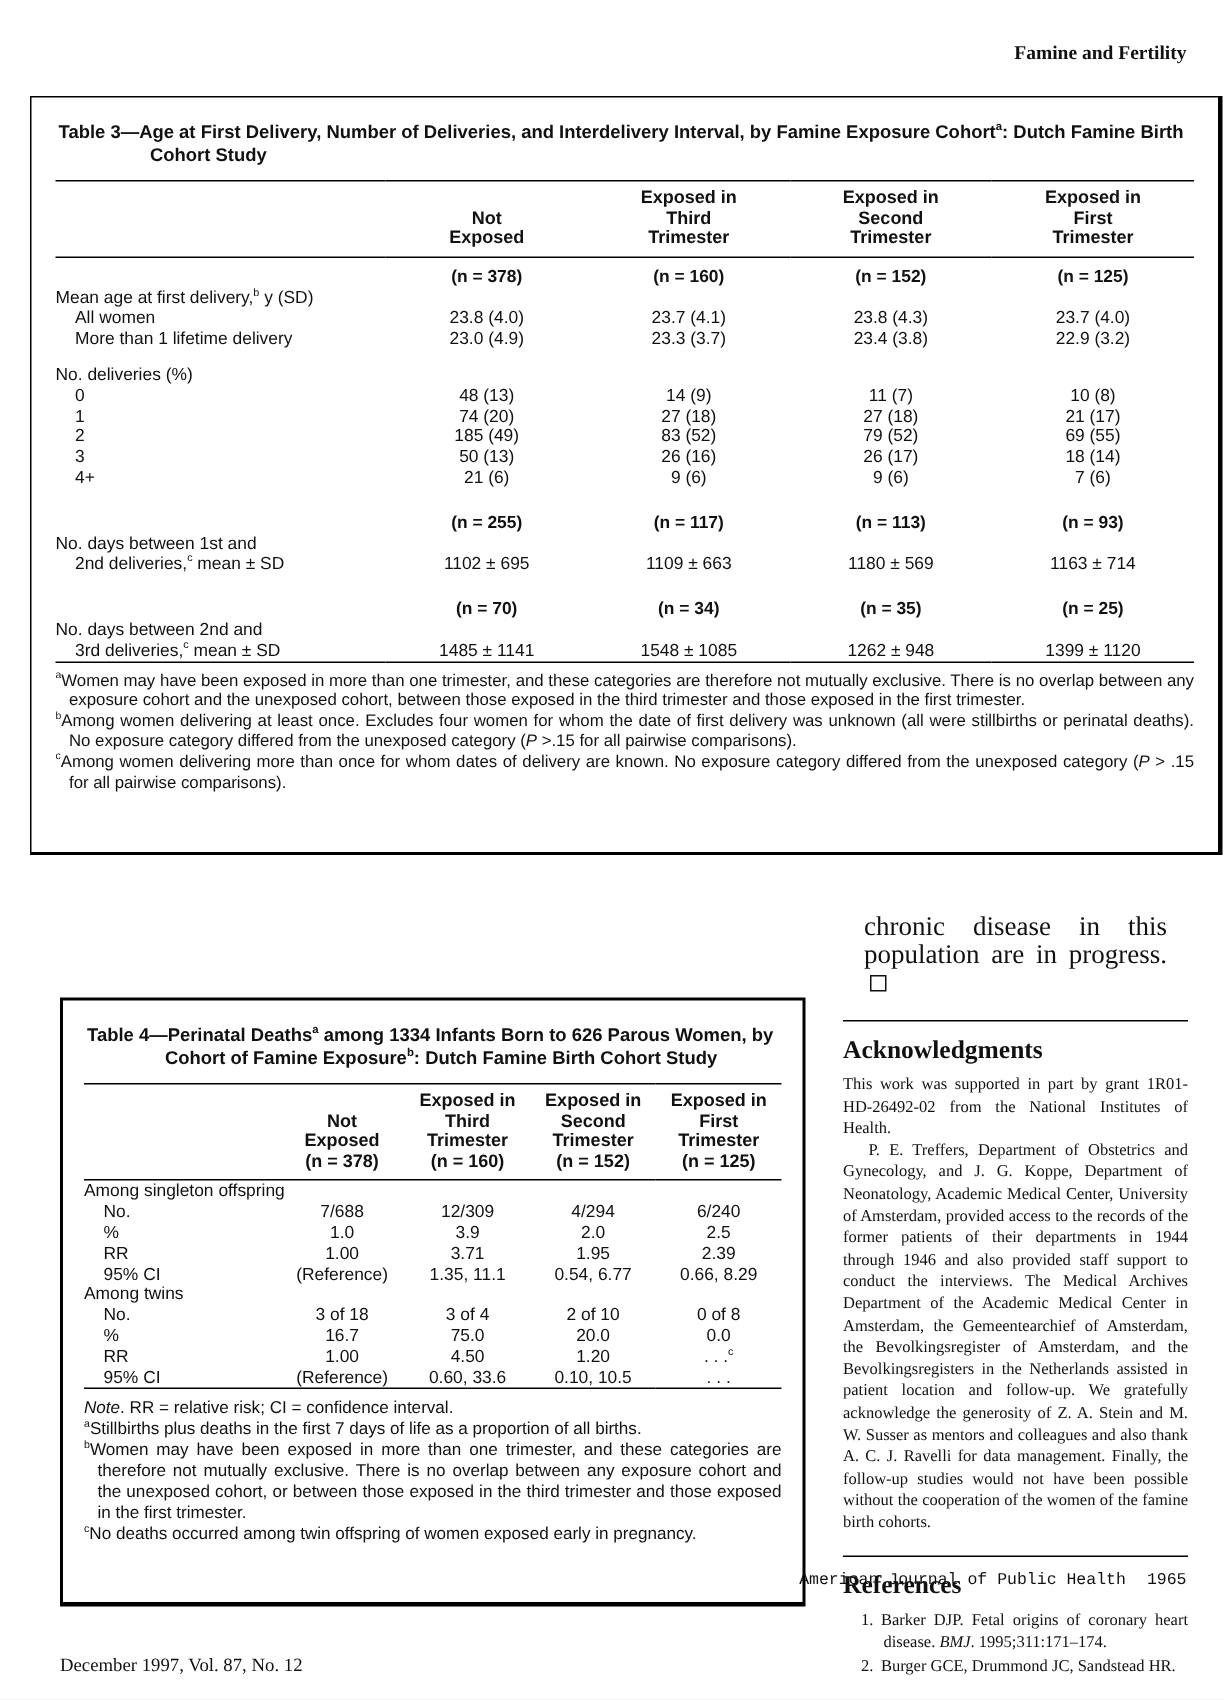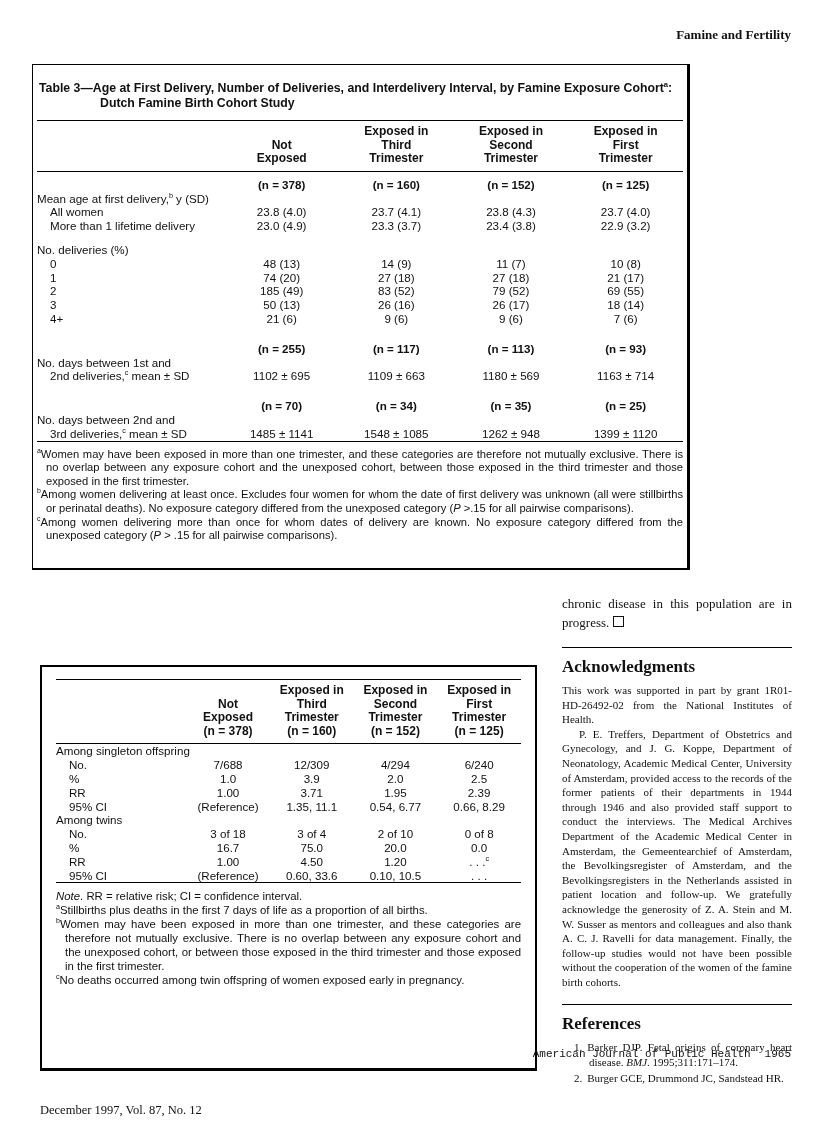--- a/index.html
+++ b/index.html
@@ -8,22 +8,22 @@
 
   
   .running-head{position:absolute;top:27px;right:25px;font-family:"Liberation Serif",serif;
                 font-weight:bold;font-size:13px;margin-left:20px;}
   .footer-left{position:absolute;left:40px;top:1103px;font-family:"Liberation Serif",serif;font-size:12.5px;}
   .footer-right{position:absolute;right:25px;top:1048px;font-family:Liberation Mono, monospace;font-size:11px;}
   .footer-right .pgnum{margin-left:14px;}
 
   
   .tbox{position:absolute;background:#fff;border:1.6px solid #000;overflow:hidden;box-sizing:border-box;}
-  #table3-box{left:32px;top:64px;width:658px;height:506px;border-right-width:3px;border-bottom-width:2.5px;
-              padding:12px 4px;}
+  #table3-box{left:20px;top:64px;width:795px;height:506px;border-right-width:3px;border-bottom-width:2.5px;
+              padding:12px 16px;}
   #table4-box{left:40px;top:665px;width:497px;height:406px;border-width:2px;border-right-width:2.5px;
               border-bottom-width:3px;padding:12px 14px;}
 
   .tbl-title{font-weight:bold;font-size:12.3px;line-height:15px;margin:4px 0 9px 0;
              padding-left:63px;text-indent:-61px;}
   #table4-box .tbl-title{padding-left:54px;text-indent:-52px;}
 
   table.dtable{border-collapse:collapse;table-layout:fixed;width:100%;border-bottom:1.6px solid #000;}
   .dtable th{font-weight:bold;font-size:12px;line-height:13.6px;text-align:center;vertical-align:bottom;
              border-top:1.6px solid #000;border-bottom:1.6px solid #000;padding:4px 0 5px;}
@@ -39,21 +39,21 @@
   .fnote{padding-left:9px;text-indent:-9px;}
   #t4-fn{font-size:11.4px;line-height:14px;}
   .fnote.nohang{padding-left:0;text-indent:0;}
 
   
   #t3-mount col.c0{width:29%;} #t3-mount col.cd{width:17.75%;}
   #t4-mount col.c0{width:28%;} #t4-mount col.cd{width:18%;}
 
   
   .right-col{position:absolute;left:562px;top:594px;width:230px;font-family:"Liberation Serif",serif;}
-  .lead{font-size:13px;line-height:19px;text-align:justify;margin:0;}
+  .lead{font-size:18px;line-height:19px;text-align:justify;margin:14px;}
   .box-glyph{display:inline-block;width:9px;height:9px;border:1.2px solid #111;margin-left:4px;}
   .rule{border-top:1.6px solid #000;margin-top:15px;}
   h2.sec{font-size:17px;line-height:20px;font-weight:bold;margin:9px 0 6px;}
   .ack-p{font-size:11px;line-height:14.6px;text-align:justify;margin:0;}
   .ack-p.indent{text-indent:17px;}
   .ref{font-size:11px;line-height:14.6px;text-align:justify;padding-left:27px;text-indent:-15px;margin-top:1px;}
   .ref-num{margin-right:5px;}
 </style>
 </head>
 <body>
@@ -186,20 +186,21 @@
         </table>
       </div>
     <div class="fnotes" id="t3-fn">
       <div class="fnote"><sup>a</sup>Women may have been exposed in more than one trimester, and these categories are therefore not mutually exclusive. There is no overlap between any exposure cohort and the unexposed cohort, between those exposed in the third trimester and those exposed in the first trimester.</div>
       <div class="fnote"><sup>b</sup>Among women delivering at least once. Excludes four women for whom the date of first delivery was unknown (all were stillbirths or perinatal deaths). No exposure category differed from the unexposed category (<i>P</i> &gt;.15 for all pairwise comparisons).</div>
       <div class="fnote"><sup>c</sup>Among women delivering more than once for whom dates of delivery are known. No exposure category differed from the unexposed category (<i>P</i> &gt; .15 for all pairwise comparisons).</div>
     </div>
   </div>
 
   <div class="tbox" id="table4-box">
+    <div class="tbl-title">Table 4—Perinatal Deaths<sup>a</sup> among 1334 Infants Born to 626 Parous Women, by Cohort of Famine Exposure<sup>b</sup>: Dutch Famine Birth Cohort Study</div>
     <div id="t4-mount">
         <table class="dtable">
           <colgroup>
             <col class="c0">
             <col class="cd">
             <col class="cd">
             <col class="cd">
             <col class="cd">
           </colgroup>
           <thead>

